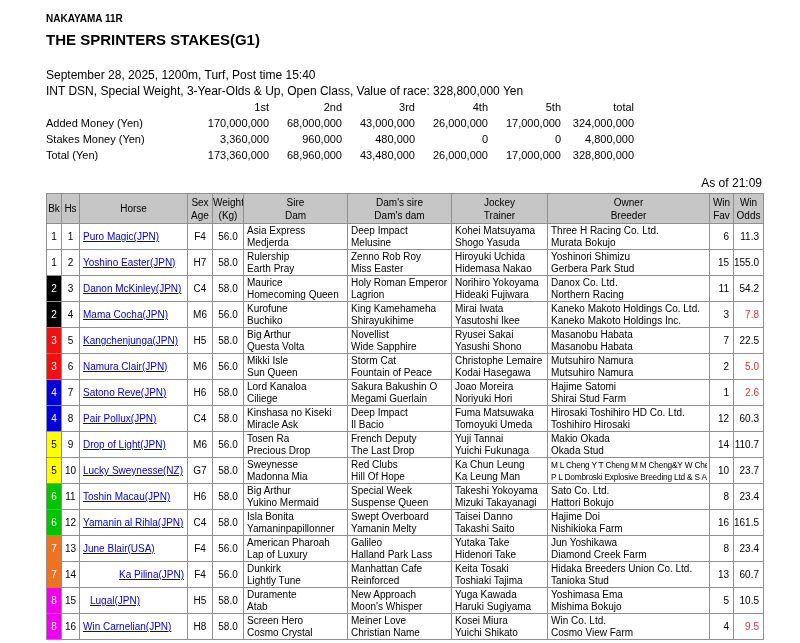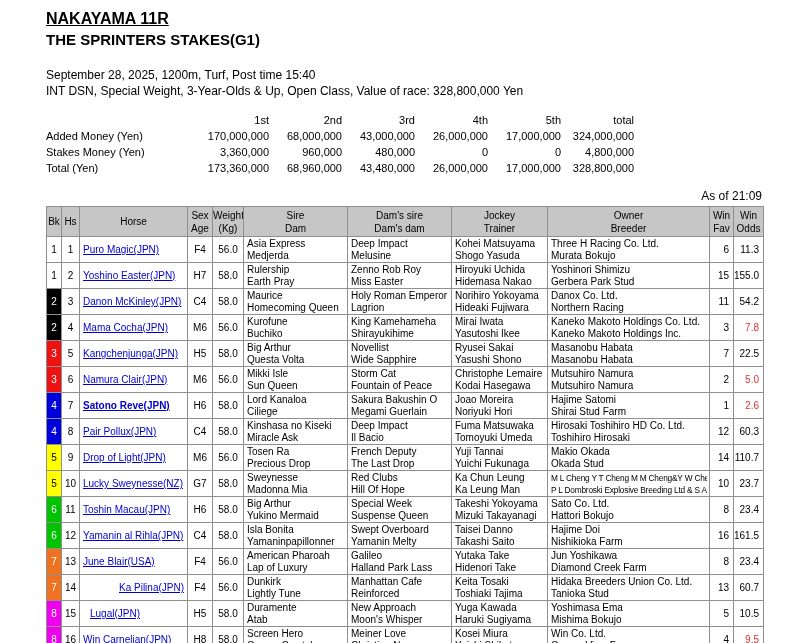--- a/index.html
+++ b/index.html
@@ -5,25 +5,25 @@
   * { box-sizing: border-box; margin: 0; padding: 0; }
   body {
     width: 800px; height: 643px;
     background: #ffffff;
     font-family: "Liberation Sans", sans-serif;
     color: #000;
     overflow: hidden;
   }
   .content { padding: 9px 38px 0 46px; }
 
-  .race-no   { font-size: 16px; font-weight: bold; line-height: 20px; text-decoration: underline; }
+  .race-no   { font-size: 10px; font-weight: bold; line-height: 20px; }
   .race-name { font-size: 15px; font-weight: bold; line-height: 21px; margin-bottom: 17px; }
   .cond      { font-size: 12px; line-height: 16px; }
 
-  table.money { border-collapse: collapse; margin-top: 13px; font-size: 11px; }
+  table.money { border-collapse: collapse; font-size: 11px; }
   table.money td, table.money th { font-weight: normal; padding: 1px 0; line-height: 14px; }
   table.money .lbl { width: 150px; text-align: left; }
   table.money .num { width: 73px; text-align: right; }
 
   .asof { width: 716px; text-align: right; font-size: 12px; margin-top: 13px; margin-bottom: 3px; }
 
   table.entries {
     border-collapse: collapse; table-layout: fixed;
     width: 717px; font-size: 10px;
     border: 1px solid #777;
@@ -307,21 +307,21 @@
           <td class="cell-2line pad">
             <div>Mutsuhiro Namura</div>
             <div>Mutsuhiro Namura</div>
           </td>
           <td class="rt">2</td>
           <td class="rt" style="color: rgb(224, 51, 51);">5.0</td>
         </tr>
         <tr>
           <td class="c-bk" style="background: rgb(0, 0, 221); color: rgb(255, 255, 255);">4</td>
           <td class="ctr">7</td>
-          <td class="pad"><a class="horse" style="color: rgb(0, 0, 204); font-weight: bold;">Satono Reve(JPN)</a></td>
+          <td class="pad"><a class="horse" style="color: rgb(0, 0, 204);">Satono Reve(JPN)</a></td>
           <td class="ctr">H6</td>
           <td class="ctr">58.0</td>
           <td class="cell-2line pad">
             <div>Lord Kanaloa</div>
             <div>Ciliege</div>
           </td>
           <td class="cell-2line pad">
             <div>Sakura Bakushin O</div>
             <div>Megami Guerlain</div>
           </td>

